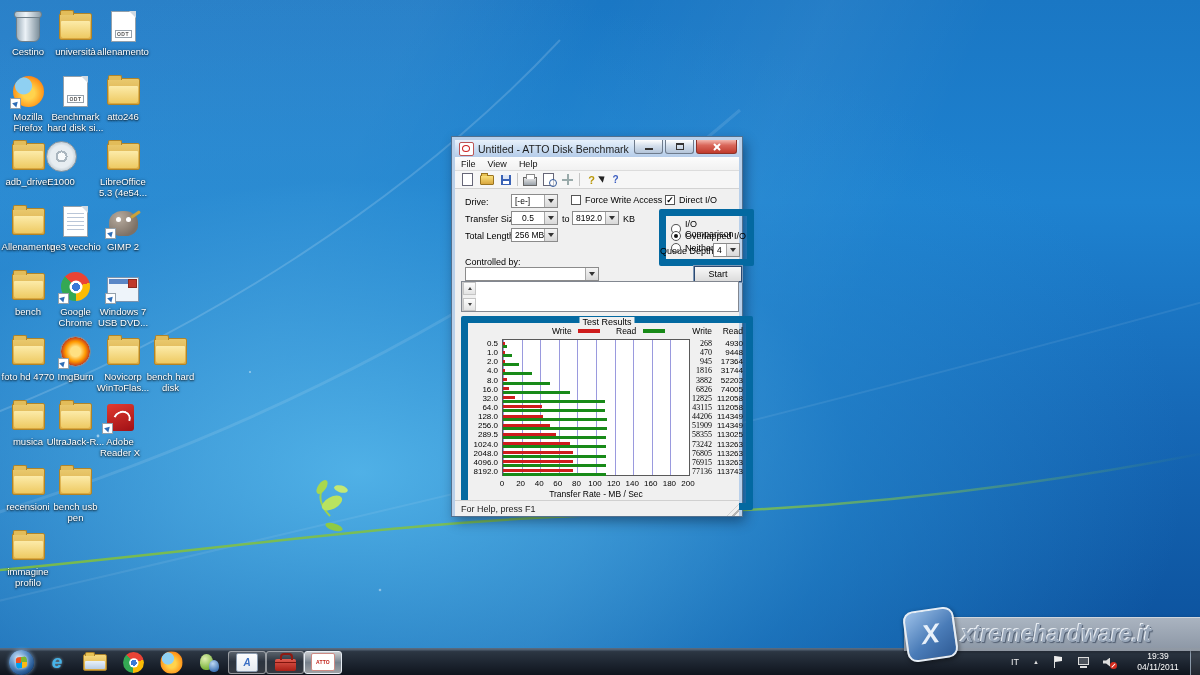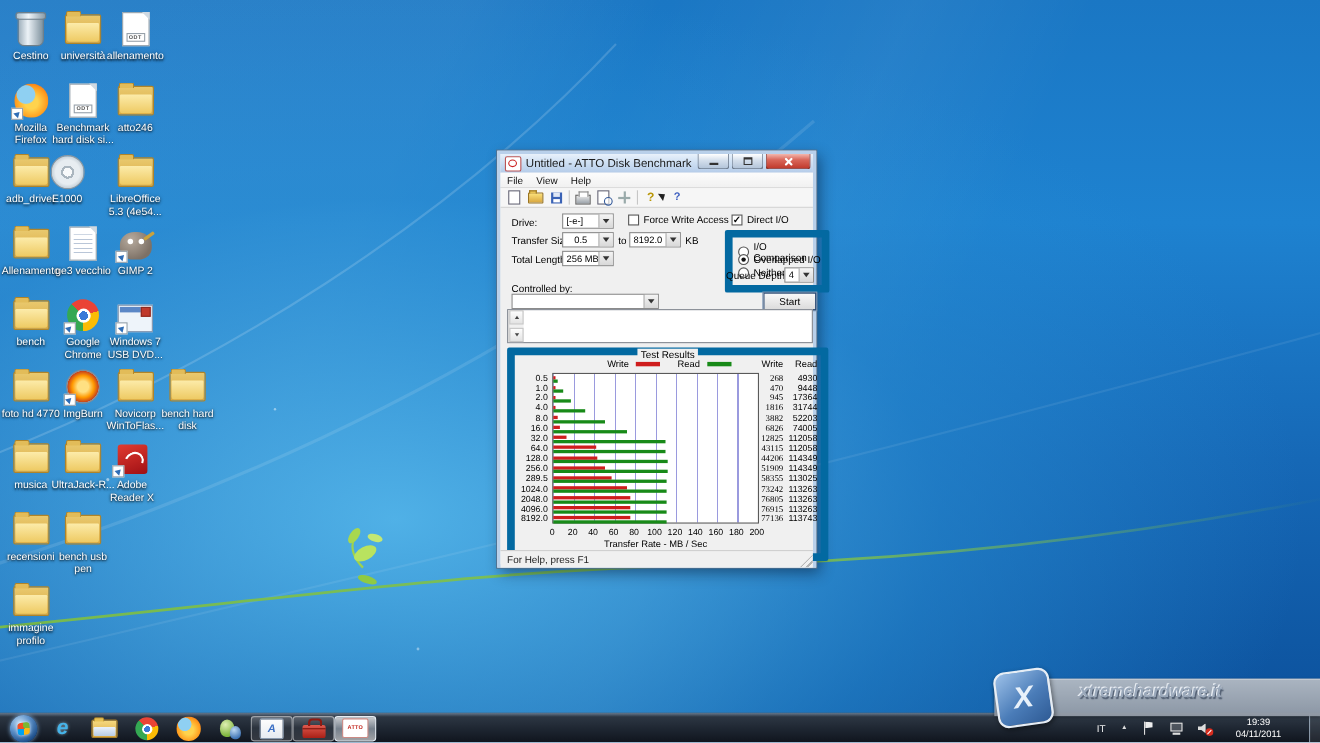--- a/index.html
+++ b/index.html
@@ -176,21 +176,21 @@
     background:radial-gradient(circle at 38% 30%,#dff0b2,#7cb33c 75%);}
   .tbi-messenger::after{content:"";position:absolute;right:1px;bottom:0;width:10px;height:12px;border-radius:50% 50% 42% 42%;
     background:radial-gradient(circle at 38% 30%,#bcd8f2,#3f74b5 75%);}
   .tbi-awindow{width:20px;height:17px;background:linear-gradient(#fdfdfd,#e6ebf1);border:1px solid #8a9aae;border-radius:2px;
     font-size:10px;font-weight:bold;font-style:italic;color:#3b6fc4;display:flex;align-items:center;justify-content:center;}
   .tbi-toolbox{width:21px;height:12px;margin-top:5px;background:linear-gradient(#e05a4e,#a91f16);border-radius:2px;position:relative;}
   .tbi-toolbox::before{content:"";position:absolute;left:5px;top:-6px;width:9px;height:5px;border:2px solid #8d1a12;border-bottom:none;border-radius:4px 4px 0 0;}
   .tbi-toolbox::after{content:"";position:absolute;left:0;right:0;top:3px;height:1.5px;background:#7e140d;}
   .tbi-atto{width:22px;height:16px;background:#fff;border:1px solid #cc8a84;border-radius:2px;
     font-size:5px;font-weight:bold;color:#c2231b;display:flex;align-items:center;justify-content:center;letter-spacing:.2px;}
-  .tray{margin-left:auto;display:flex;align-items:center;gap:14px;padding-right:18px;height:100%;}
+  .tray{margin-left:auto;display:flex;align-items:center;gap:14px;padding-right:4px;height:100%;}
   .tray-lang{font-size:9px;color:#eee;}
   .tray-up{font-size:6px;color:#ddd;}
   .tray-flag{width:10px;height:12px;position:relative;}
   .tray-flag::before{content:"";position:absolute;left:1px;top:0;width:1px;height:12px;background:#ddd;}
   .tray-flag::after{content:"";position:absolute;left:2px;top:0;width:7px;height:6px;background:#eee;clip-path:polygon(0 0,100% 15%,100% 85%,0 100%);}
   .tray-net{width:12px;height:11px;position:relative;}
   .tray-net::before{content:"";position:absolute;left:1px;top:0;width:9px;height:6px;border:1px solid #ddd;background:rgba(255,255,255,.2);}
   .tray-net::after{content:"";position:absolute;left:3px;bottom:0;width:7px;height:1.5px;background:#ddd;}
   .tray-vol{width:13px;height:11px;position:relative;}
   .tray-vol .spk{position:absolute;left:0;top:1px;width:9px;height:9px;background:#ddd;
@@ -201,22 +201,22 @@
   .show-desktop{width:9px;height:100%;border-left:1px solid rgba(200,220,240,.6);background:rgba(255,255,255,.08);}
 
   
   .watermark{position:absolute;right:0;bottom:24px;width:296px;height:33px;z-index:30;
     background:linear-gradient(180deg,rgba(178,185,194,.95),rgba(146,154,165,.95));
     border-top:1px solid rgba(215,221,228,.9);box-shadow:0 1px 3px rgba(0,0,0,.35);}
   .wm-logo{position:absolute;left:1px;top:-9px;width:47px;height:47px;border-radius:10px;
     background:linear-gradient(145deg,#9cc0e8,#4a7cb8 55%,#2e5a94);border:2px solid #e6edf5;
     transform:rotate(-8deg);box-shadow:1px 2px 5px rgba(0,0,0,.45);
     display:flex;align-items:center;justify-content:center;font-size:27px;font-weight:bold;font-style:italic;color:#e8f1fa;}
-  .wm-text{position:absolute;left:57px;top:3px;font-size:16px;font-weight:bold;font-style:italic;letter-spacing:-.5px;
-    color:#9aa8ba;text-shadow:-1px -1px 0 #e7ecf2, 1px 1px 1px #525f72;white-space:nowrap;margin-left:20px;}
+  .wm-text{position:absolute;left:57px;top:3px;font-size:23px;font-weight:bold;font-style:italic;letter-spacing:-.5px;
+    color:#9aa8ba;text-shadow:-1px -1px 0 #e7ecf2, 1px 1px 1px #525f72;white-space:nowrap;}
 </style>
 </head>
 <body>
 
 <div class="screen">
 
   <svg class="bg-art" width="1200" height="675" viewBox="0 0 1200 675">
     <defs>
       <linearGradient id="vineg" x1="0" y1="0" x2="1" y2="0">
         <stop offset="0" stop-color="#7fbf3f" stop-opacity=".9"></stop>

